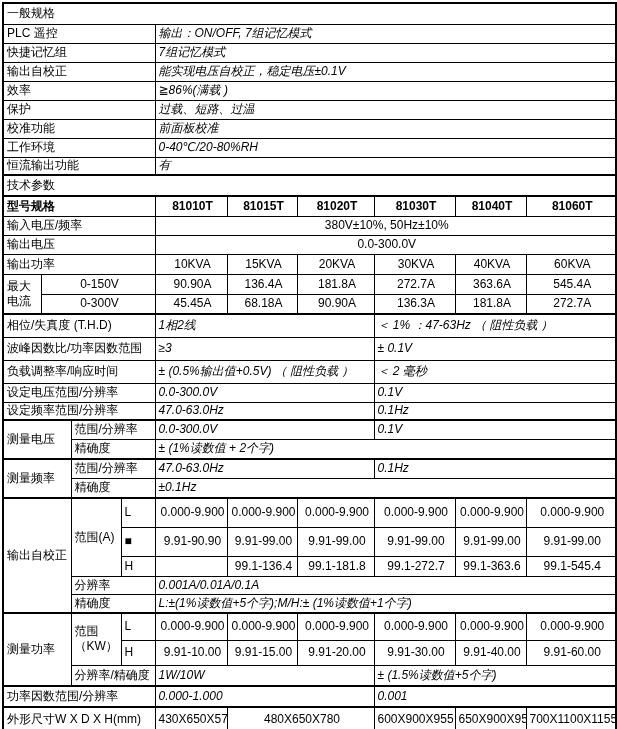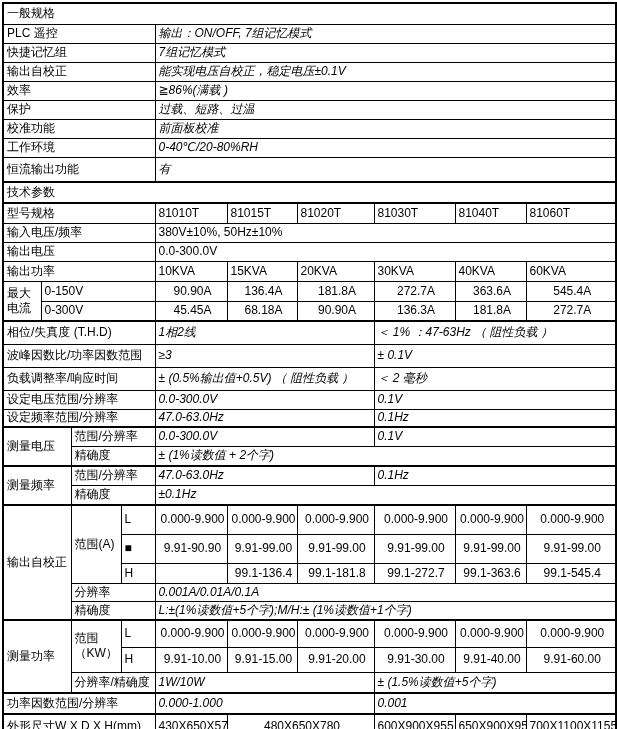--- a/index.html
+++ b/index.html
@@ -5,22 +5,22 @@
   html,body{margin:0;padding:0;background:#fff;}
   body{font-family:"Liberation Sans","DejaVu Sans",sans-serif;color:#000;}
   .spec-wrap{width:617px;padding:2px 0 0 2px;box-sizing:border-box;}
   table.spec{border-collapse:collapse;table-layout:fixed;width:613px;border:2px solid #000;}
   table.spec td{border:1px solid #000;font-size:12px;line-height:1.25;padding:0 0 0 3px;
                 overflow:hidden;vertical-align:middle;background:#fff;}
   td.section{font-size:14px;font-weight:normal;border-left:none;border-right:none;padding-left:4px;}
   td.lbl{text-align:left;}
   td.val{white-space:nowrap;font-style:italic;}
   td.num{text-align:center;padding:0;white-space:nowrap;font-size:11px;margin-top:36px;}
-  td.ctr{padding:0;white-space:nowrap;}
-  td.bold{font-weight:normal;}
+  td.ctr{text-align:center;padding:0;white-space:nowrap;}
+  td.bold{font-weight:bold;}
   td.tier{padding-left:4px;}
   tr.tktop td{border-top:2px solid #000;}
   td.dimcell{font-size:11px;white-space:nowrap;padding-left:2px;}
   td.dimctr{text-align:center;padding:0;}
 </style>
 </head>
 <body>
 
 <div class="spec-wrap">
 <table class="spec">
@@ -63,21 +63,21 @@
           <td class="val" colspan="6">过载、短路、过温</td>
         </tr>
 <tr style="height:19px">
           <td class="lbl" colspan="4">校准功能</td>
           <td class="val" colspan="6">前面板校准</td>
         </tr>
 <tr style="height:19px">
           <td class="lbl" colspan="4">工作环境</td>
           <td class="val" colspan="6">0-40℃/20-80%RH</td>
         </tr>
-<tr style="height:25px">
+<tr style="height:18px">
           <td class="lbl" colspan="4">恒流输出功能</td>
           <td class="val" colspan="6">有</td>
         </tr>
 
 <tr class="tktop" style="height:21px">
           <td class="section" colspan="10">技术参数</td>
         </tr>
 
 <tr class="tktop" style="height:20px">
   <td class="lbl bold" colspan="4">型号规格</td>

